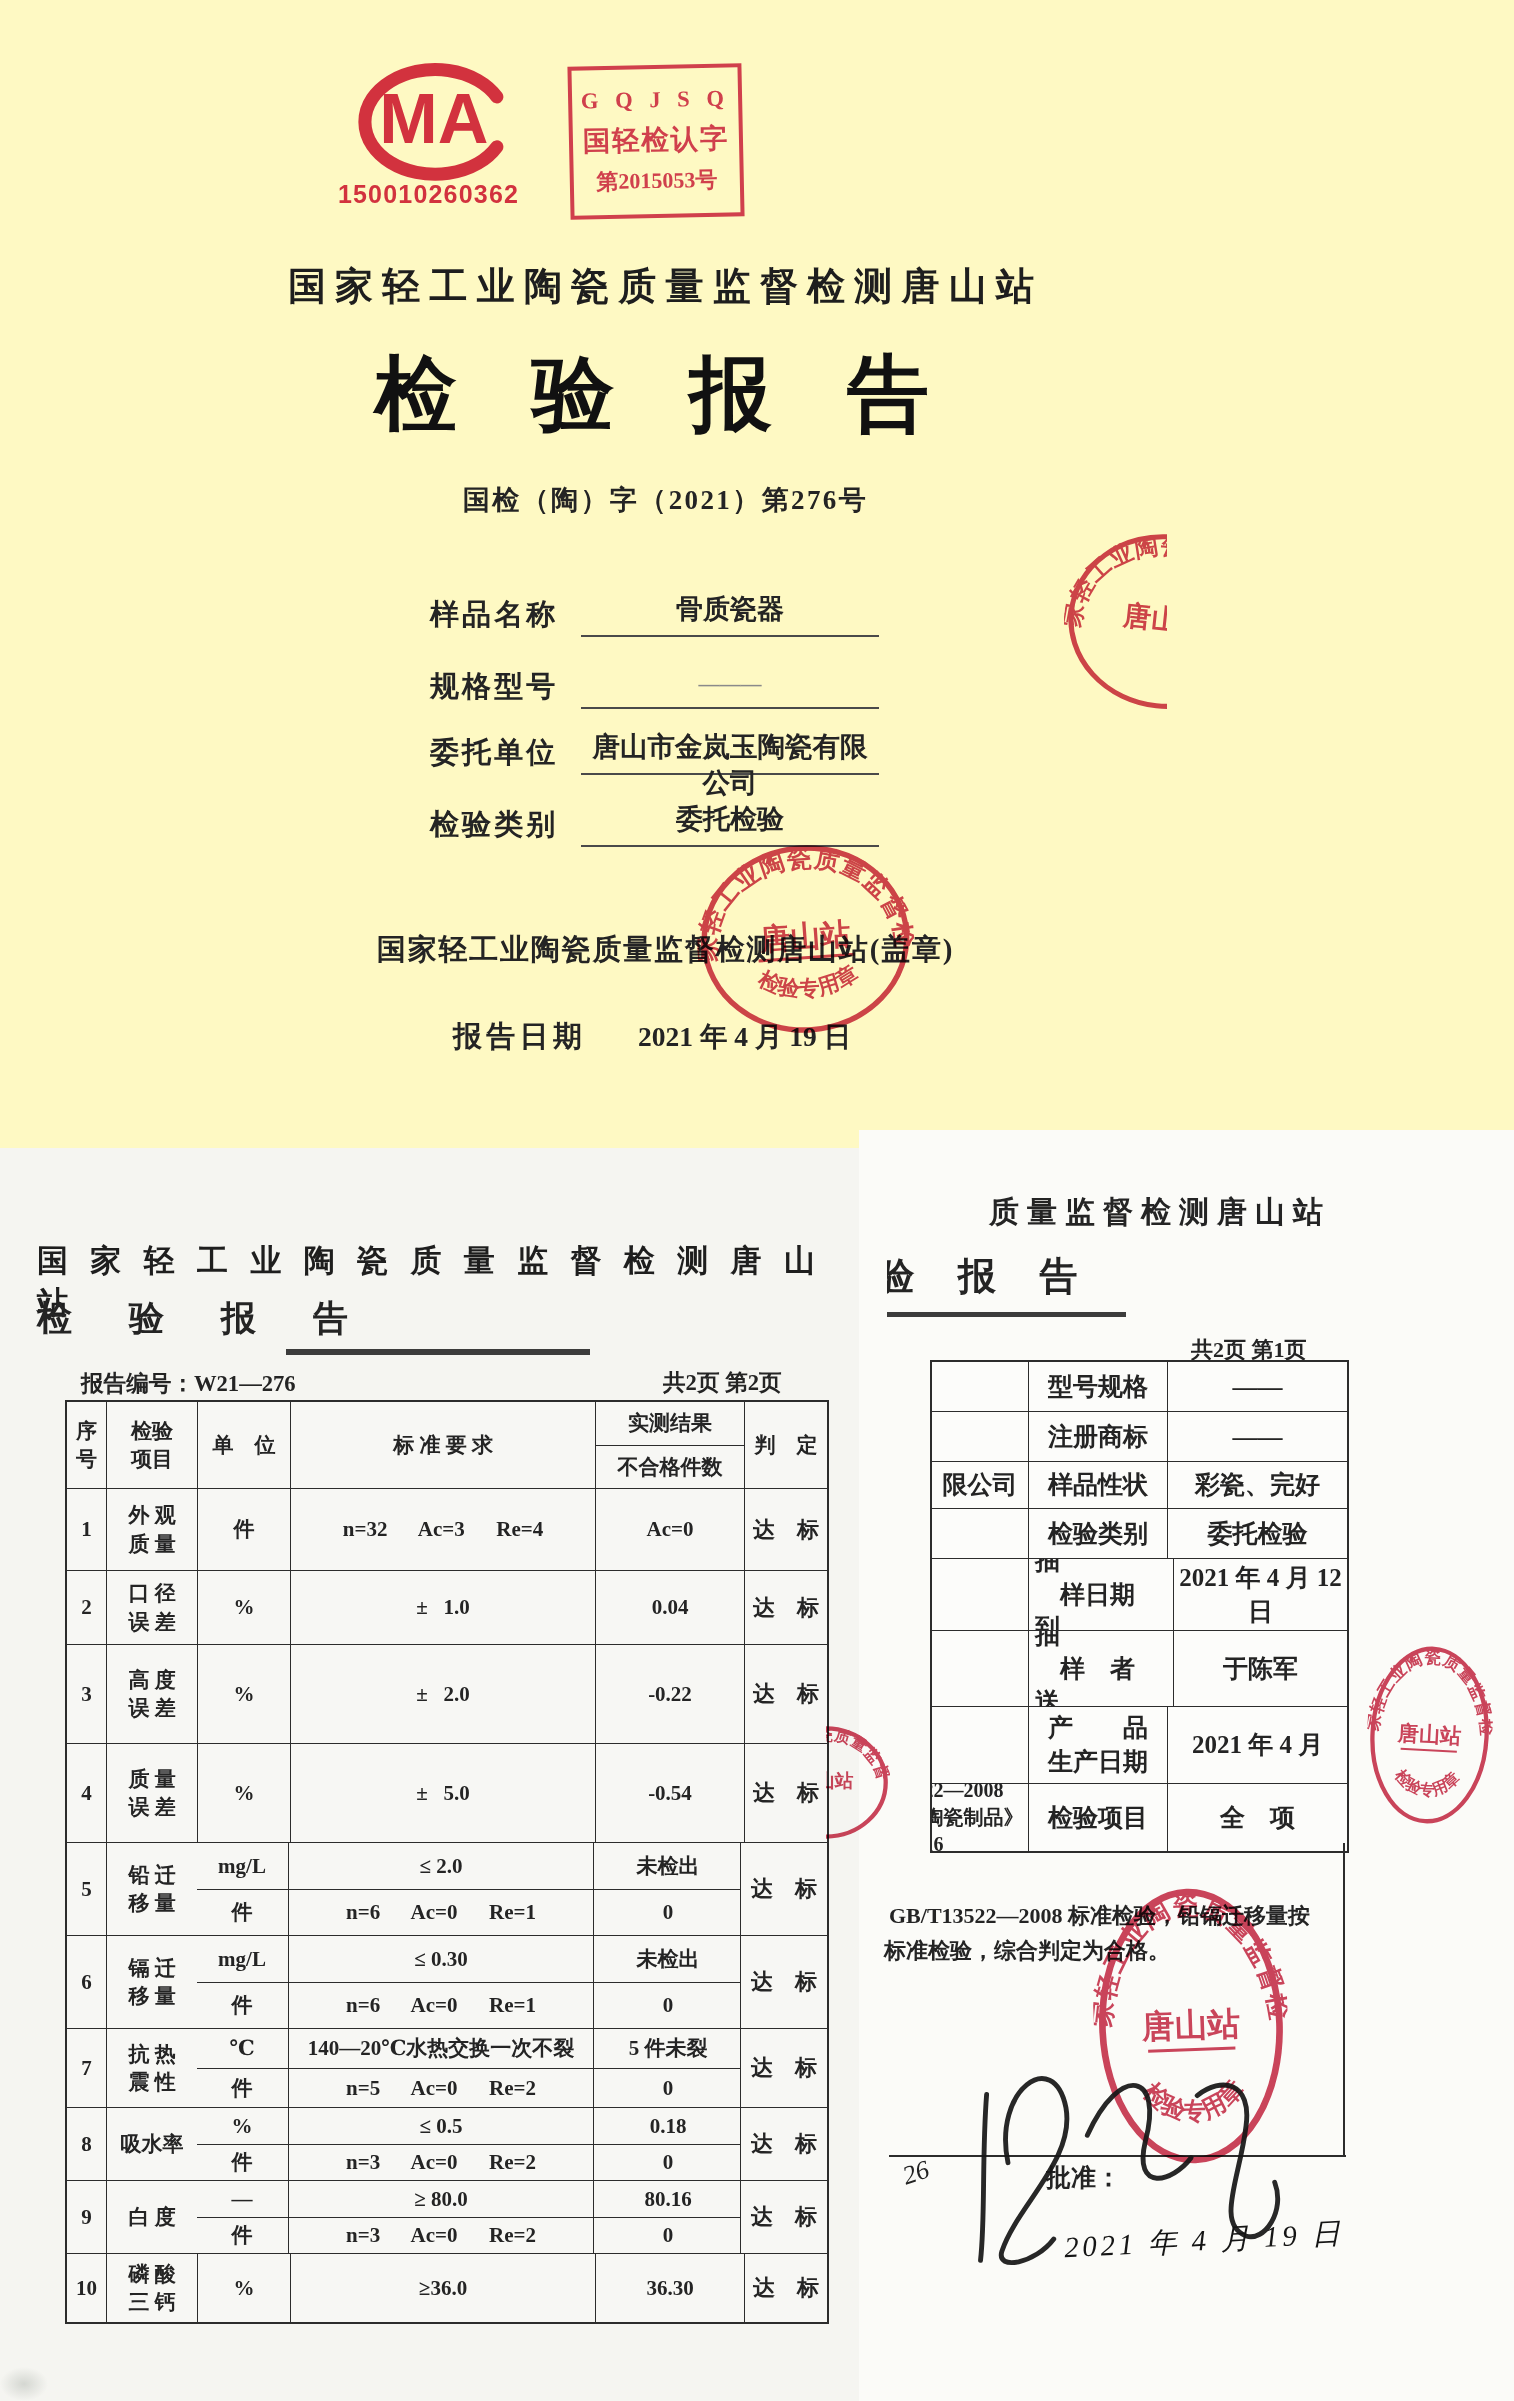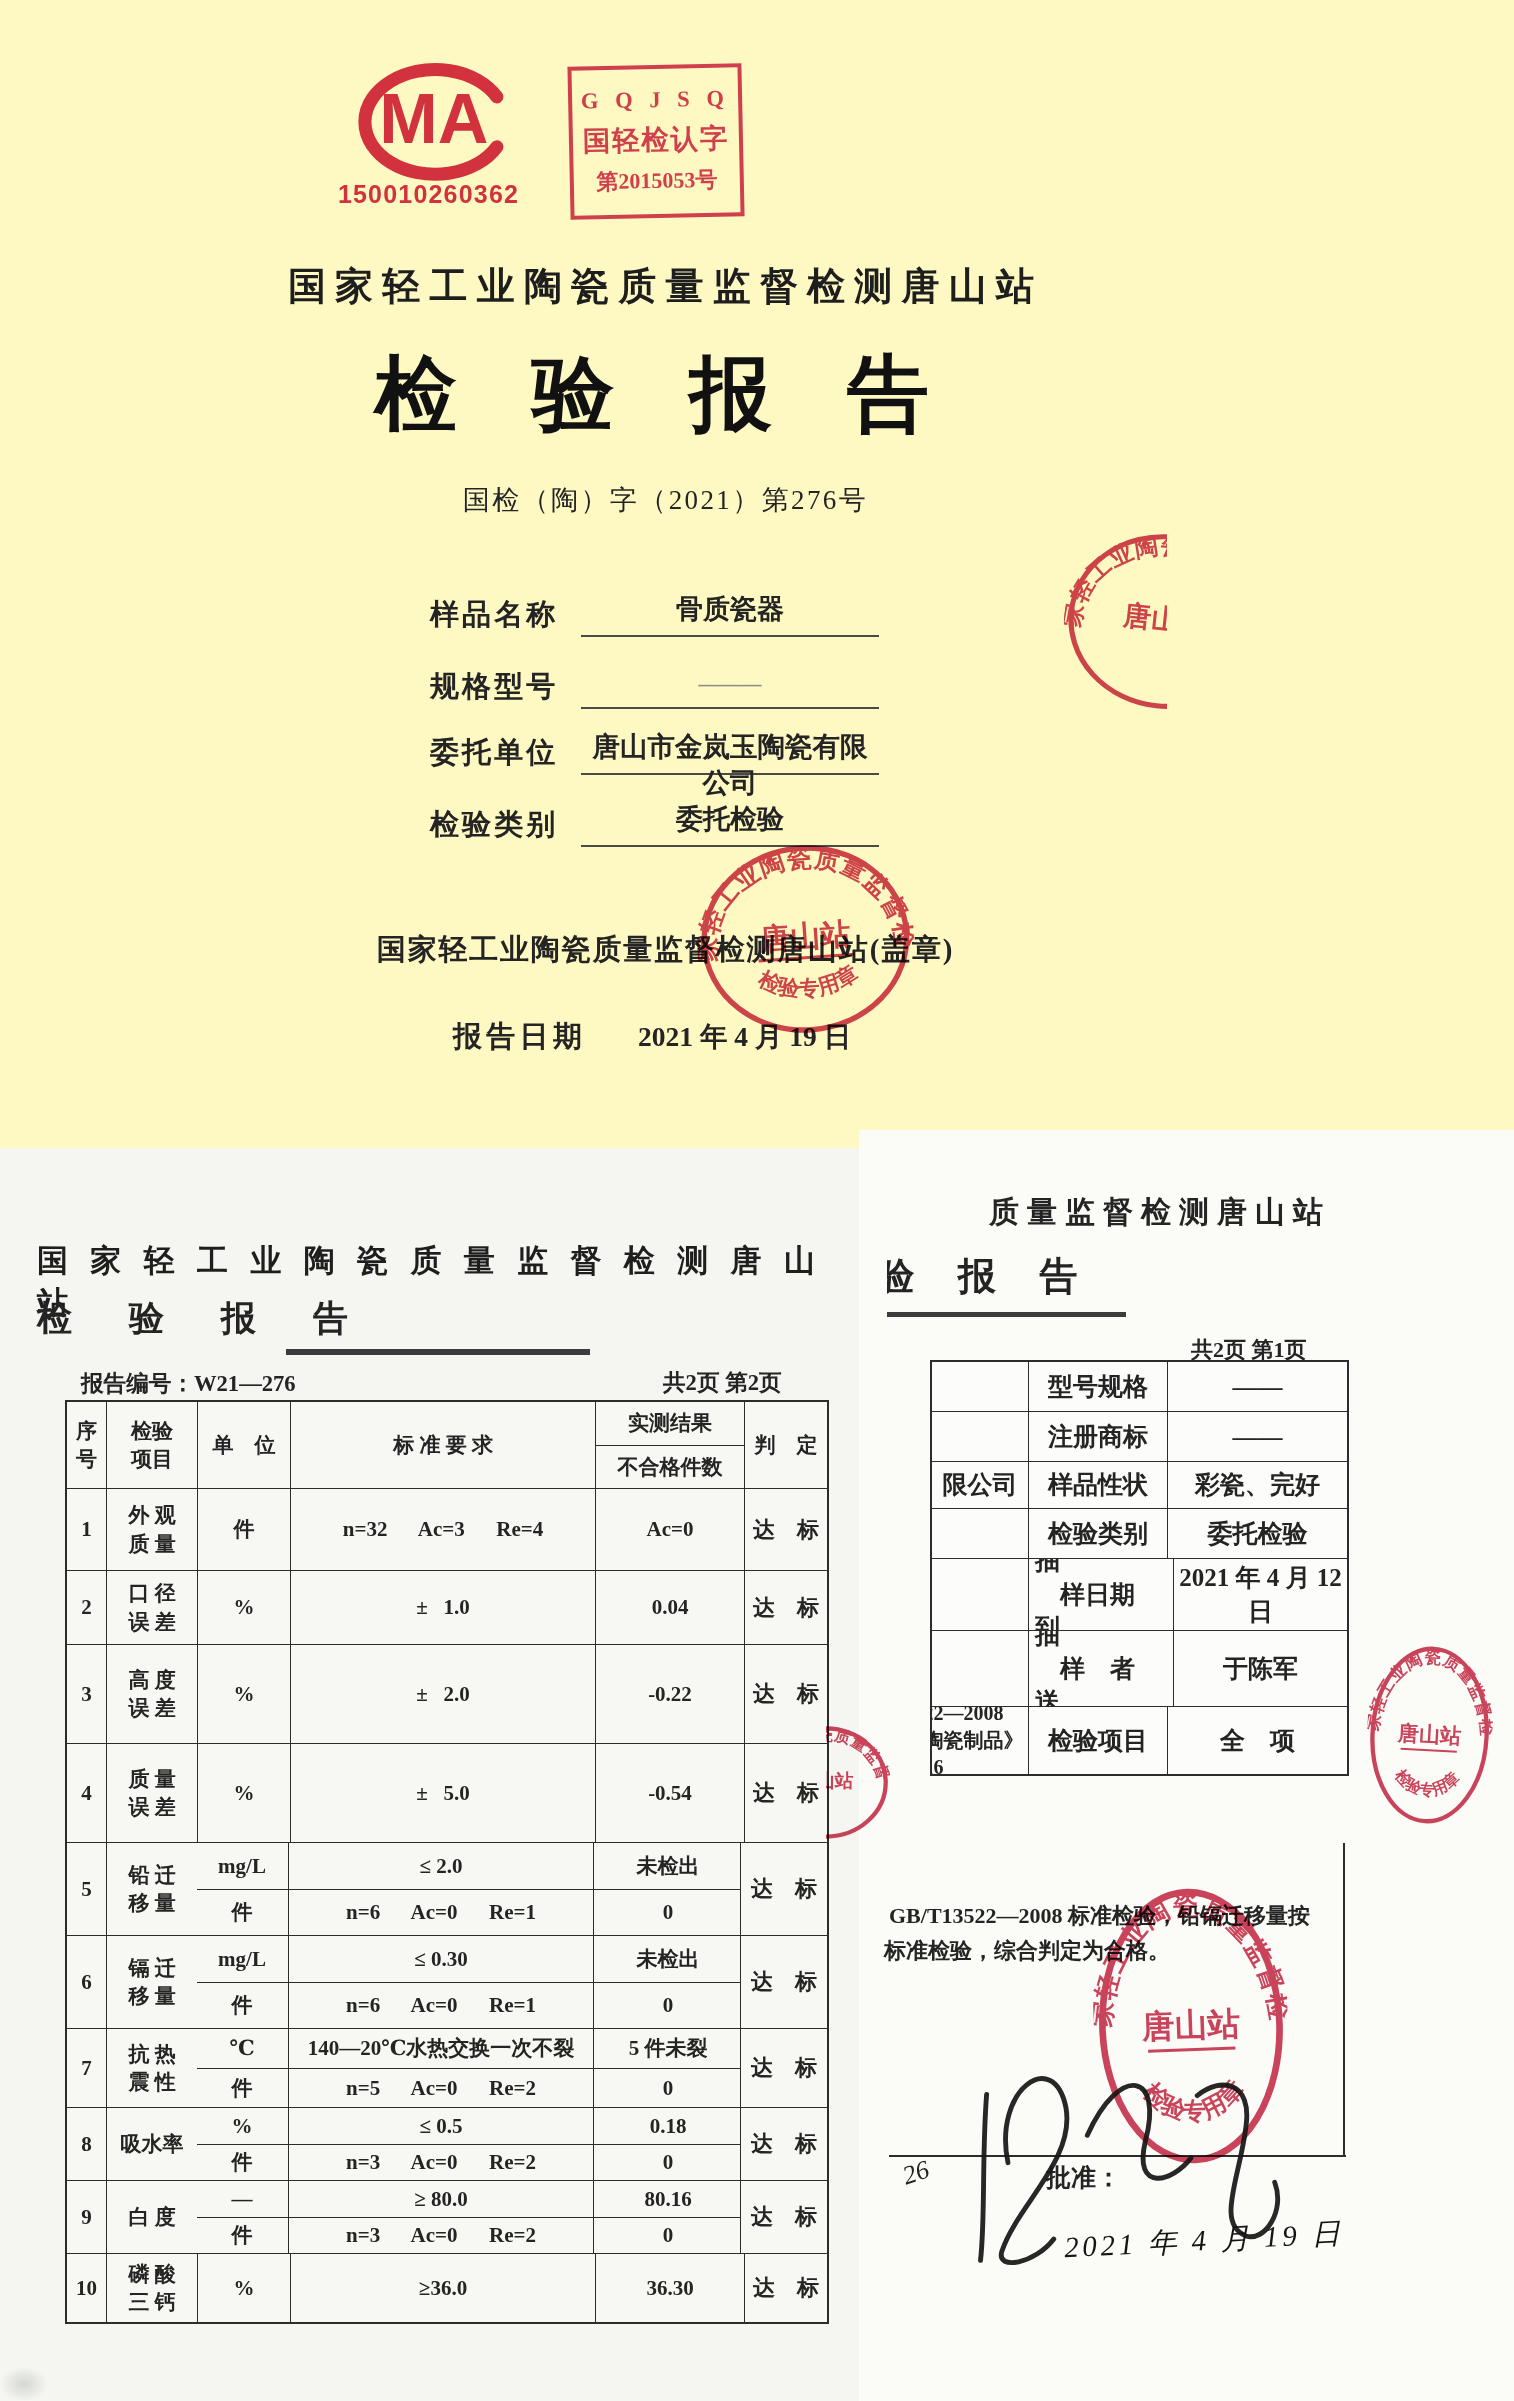--- a/index.html
+++ b/index.html
@@ -21,21 +21,21 @@
     display:flex;flex-direction:column;align-items:center;justify-content:center;gap:8.6px;color:#d0404c;background:rgba(255,255,255,0.0);}
   .gq1{font-size:22.6px;letter-spacing:5.5px;font-weight:700;}
   .gq2{font-size:27.5px;font-weight:700;letter-spacing:1.8px;}
   .gq3{font-size:22px;font-weight:700;}
   
   .repno{left:768px;top:78px;font-size:23px;font-weight:700;color:#3b3b3b;line-height:1.85;}
   .repno .num{margin-left:16px;}
   .repno .pgnum{margin-left:73px;}
   .org1{top:261px;font-size:38px;letter-spacing:9.2px;font-weight:700;color:#1e1e1e;}
   .title1{top:340px;font-size:82px;letter-spacing:27.5px;font-weight:700;color:#111;}
-  .docno{top:482px;font-size:27px;letter-spacing:2.4px;font-weight:400;}
+  .docno{top:482px;font-size:27px;letter-spacing:2.4px;font-weight:700;}
   .flabel{left:430px;font-size:29px;font-weight:700;letter-spacing:3.1px;}
   .fval{left:581px;width:298px;text-align:center;border-bottom:2.4px solid #4a4a4a;height:44px;font-size:27px;font-weight:700;}
   .fval.dim{color:#8a8a8a;font-size:21px;line-height:2;}
   .sealline{top:930px;font-size:29px;font-weight:700;letter-spacing:1.8px;}
   .dlabel{left:453px;top:1017px;font-size:29px;font-weight:700;letter-spacing:4.3px;}
   .dval{left:638px;top:1019px;font-size:27.5px;font-weight:700;}
   
   .org2{top:1240px;font-size:31px;font-weight:700;letter-spacing:7.3px;color:#1e1e1e;}
   .title2{top:1295px;font-size:35px;font-weight:700;letter-spacing:11px;}
   .bar2{left:286px;top:1349px;width:304px;height:5.5px;background:#3c3c3c;}
@@ -357,20 +357,26 @@
 到</div>
       <div class="cell c2">2021 年 4 月 12 日</div>
     </div>
     <div class="trow" style="height:75px">
       <div class="cell c0"></div>
       <div class="cell c1 preline lblml">抽
 　样　者
 送</div>
       <div class="cell c2">于陈军</div>
     </div>
+    <div class="trow" style="height:76px">
+      <div class="cell c0"></div>
+      <div class="cell c1 preline">产　　品
+生产日期</div>
+      <div class="cell c2">2021 年 4 月</div>
+    </div>
     <div class="trow" style="height:67px">
       <div class="cell c0 preline cutcell"><span class="inner preline">22—2008
 陶瓷制品》
 16</span></div>
       <div class="cell c1">检验项目</div>
       <div class="cell c2">全　项</div>
     </div>
   </div>
 
   <div class="abs contv"></div>

